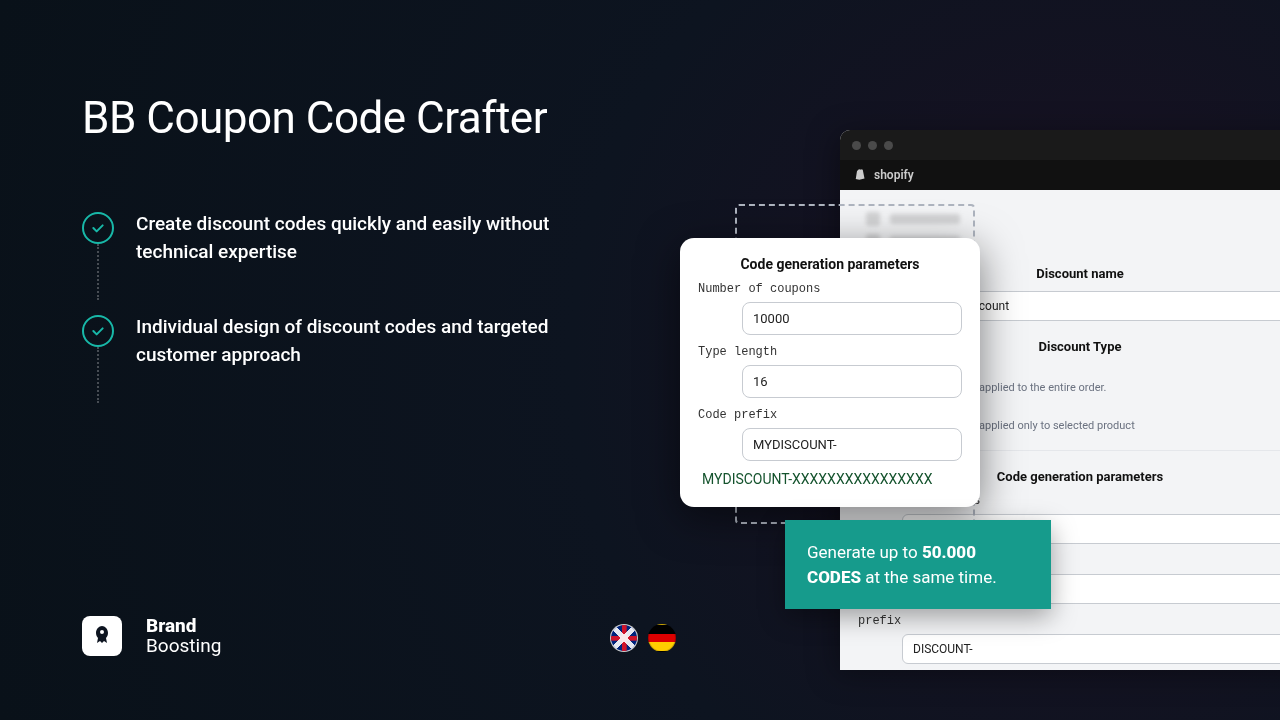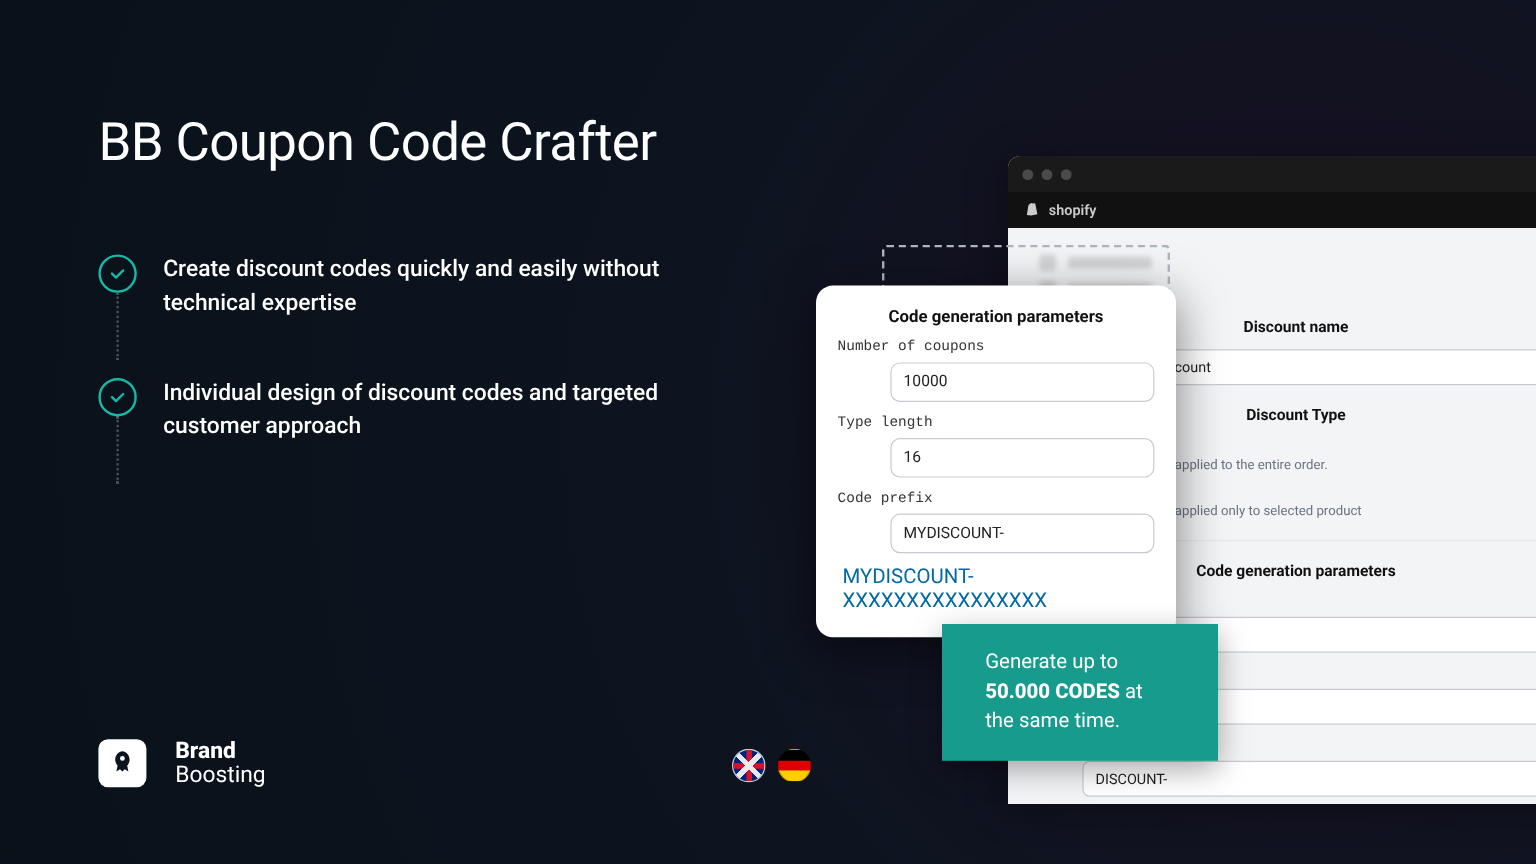--- a/index.html
+++ b/index.html
@@ -116,26 +116,26 @@
 
   
   .card {
     position:absolute; left:40px; top:118px; width:300px;
     background:#fff; color:#111; border-radius:14px;
     padding:18px 18px 20px; box-shadow:0 10px 40px rgba(0,0,0,0.5);
   }
   .card .panel-title{margin:0 0 10px;font-size:14px;}
   .card .label{font-size:12px;color:#333;}
   .card .input{font-size:13px;padding:8px 10px;border-radius:8px;}
-  .preview{font-size:17px;color:#0369a1;padding:10px 4px 0;}
+  .preview{font-size:14px;color:#14532d;padding:10px 4px 0;}
 
   
   .callout{
-    position:absolute; left:145px; top:400px; width:230px;
-    background:#169b8c; color:#fff; padding:20px 36px; font-size:17px; line-height:1.45;
+    position:absolute; left:145px; top:400px; width:266px;
+    background:#169b8c; color:#fff; padding:20px 22px; font-size:17px; line-height:1.45;
     box-shadow:0 8px 24px rgba(0,0,0,0.35);
   }
   .callout b{font-weight:800;}
 </style>
 </head>
 <body>
 
 <h1 class="title">BB Coupon Code Crafter</h1>
 
 <div class="features">

